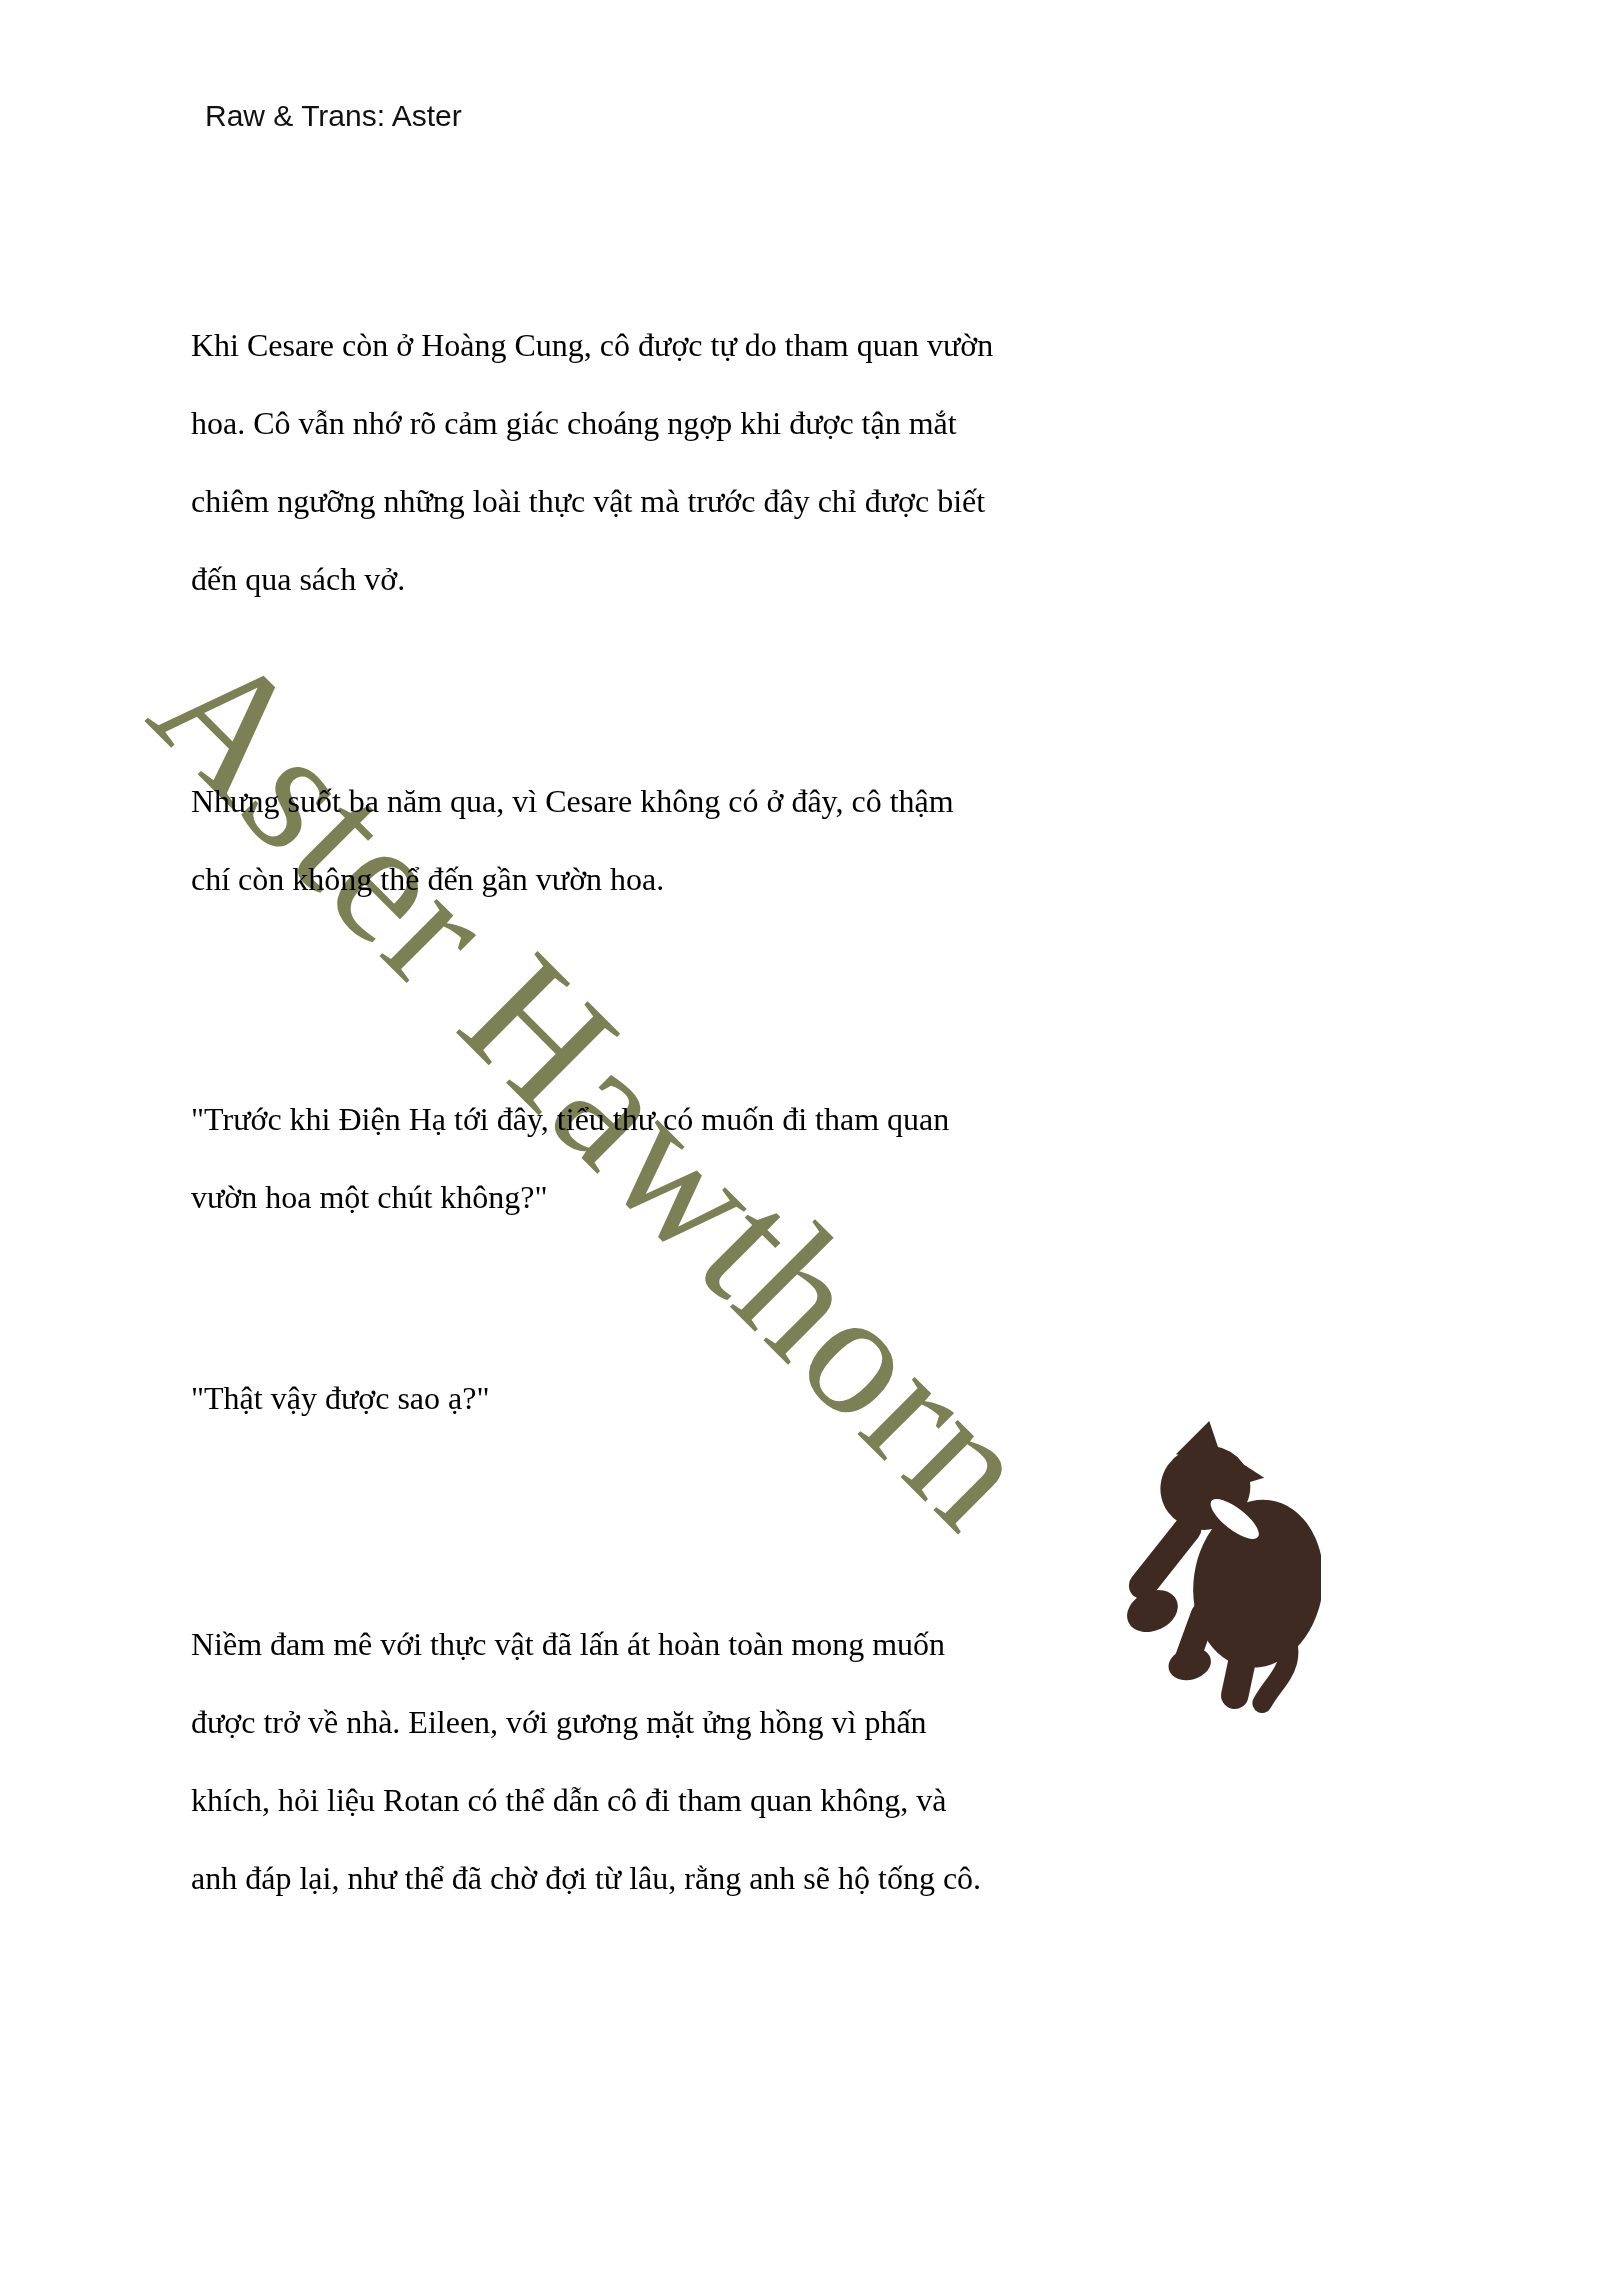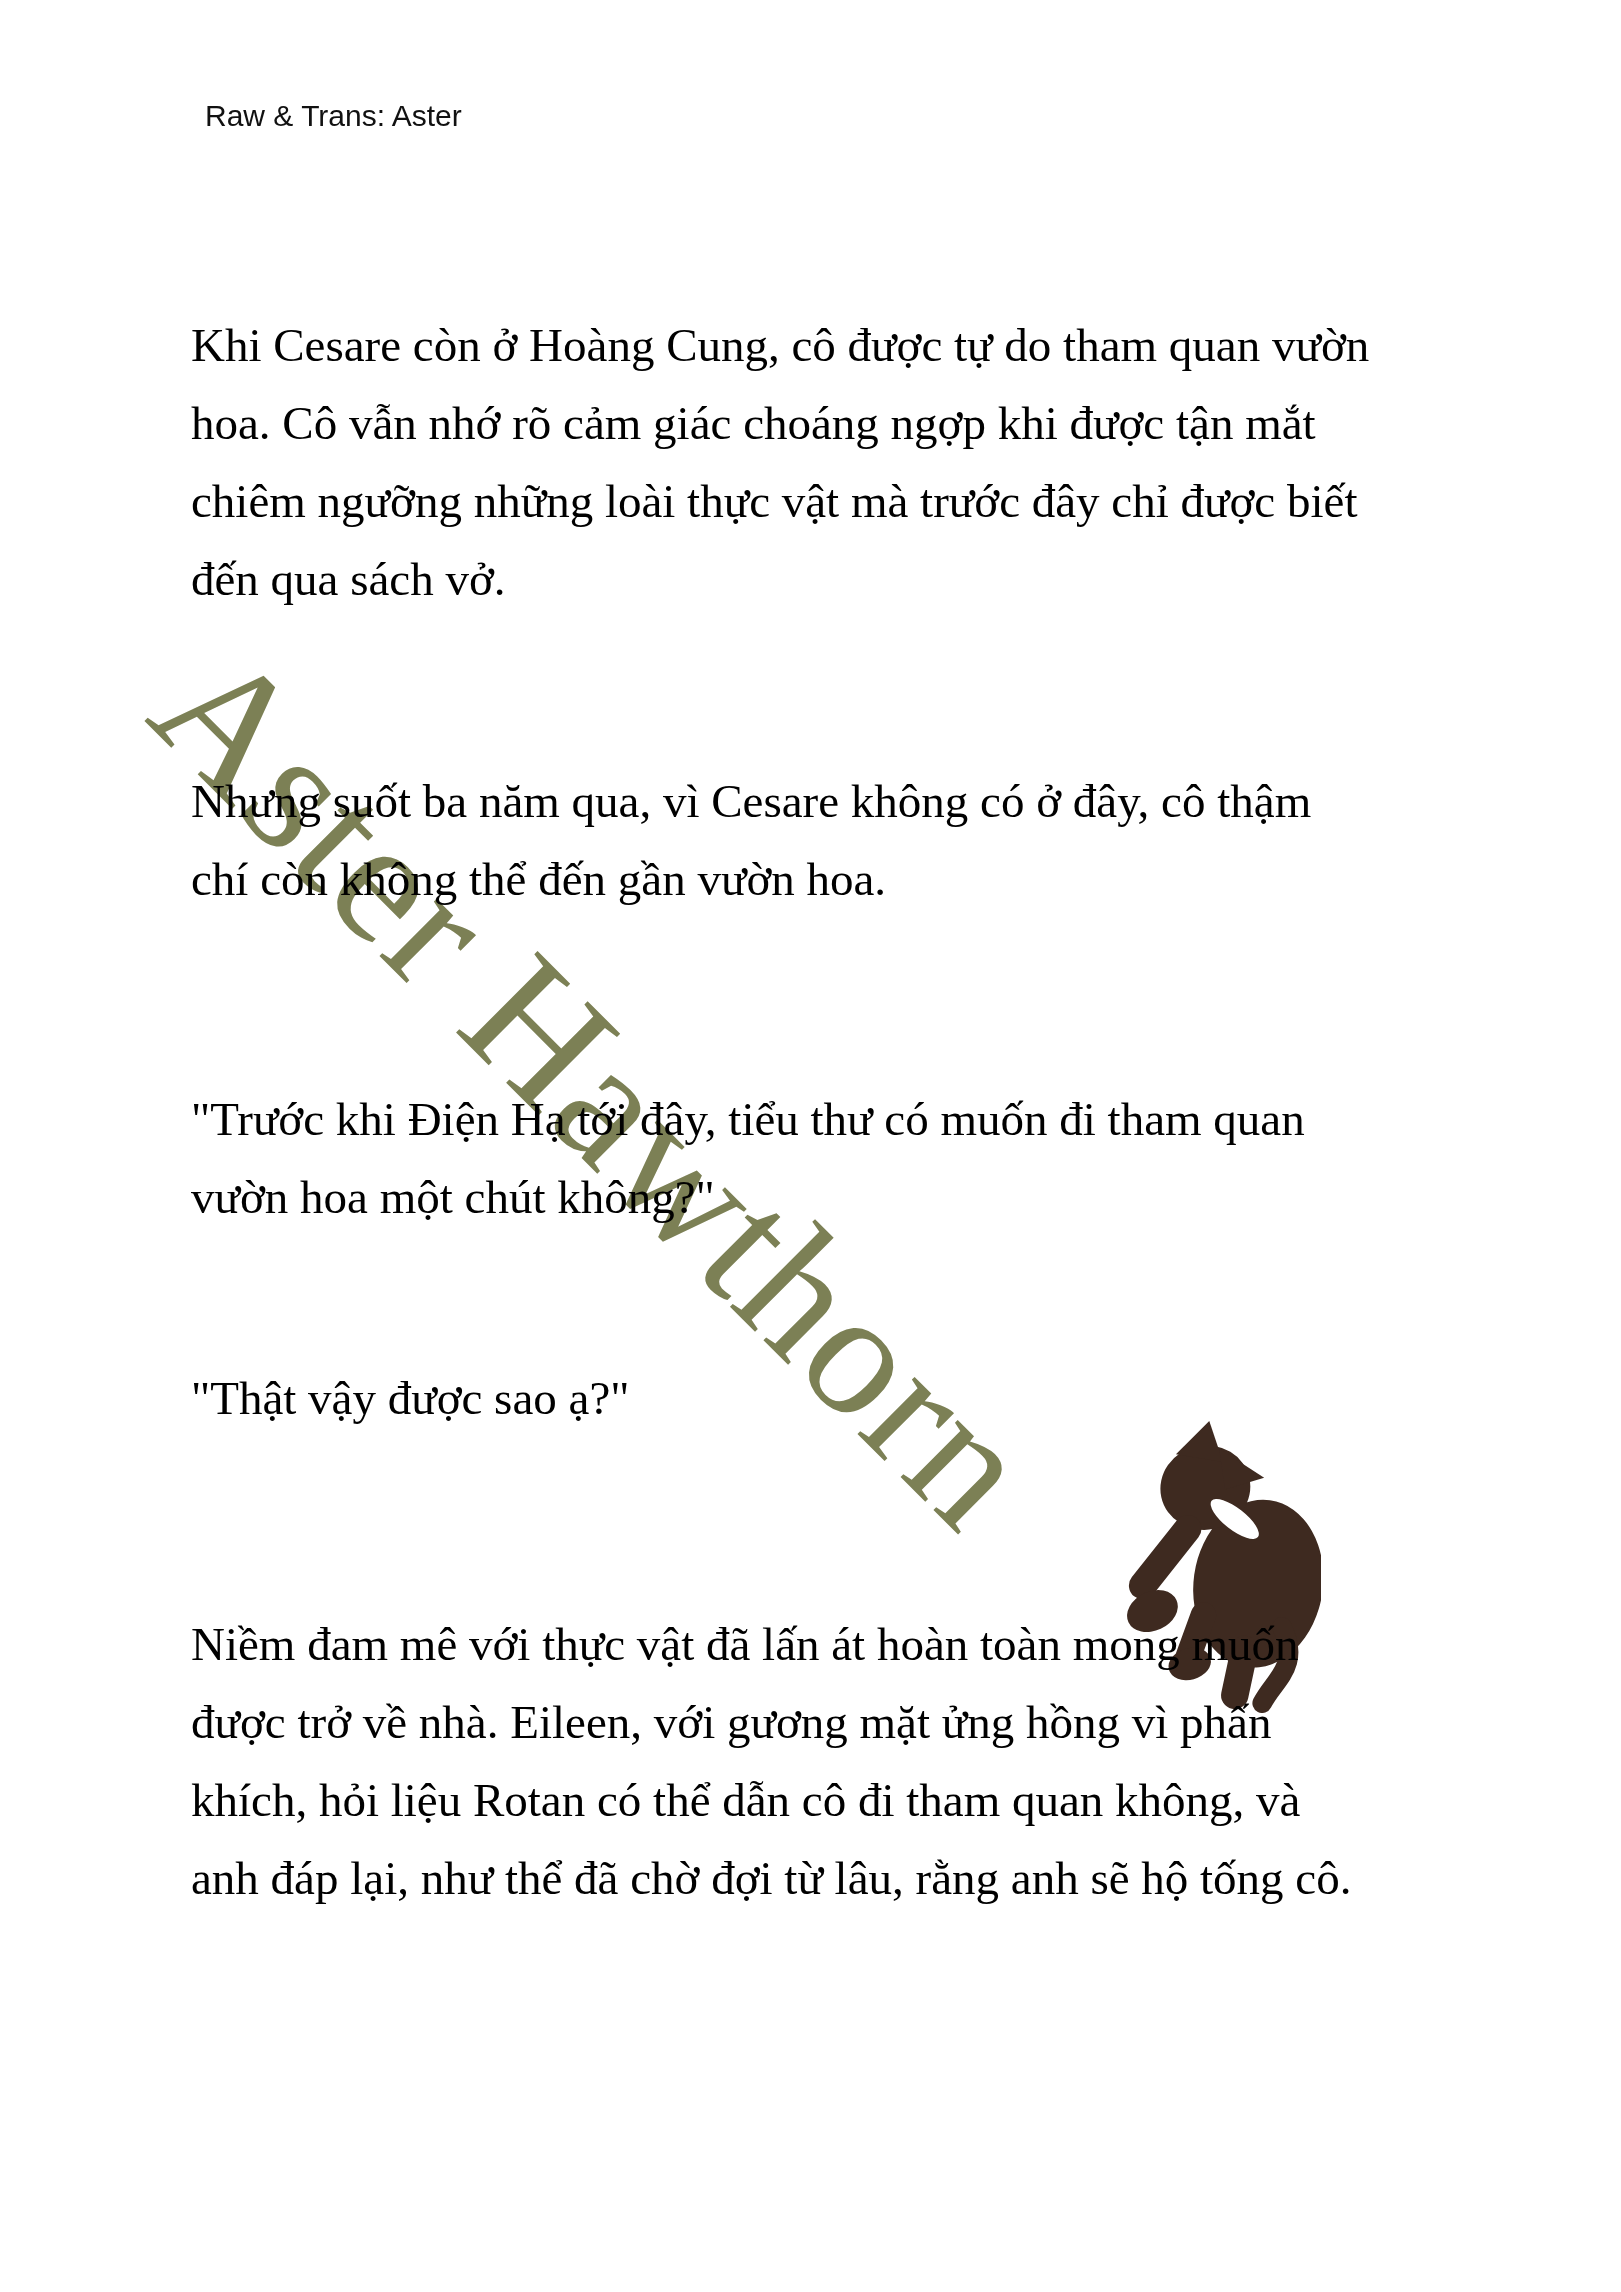--- a/index.html
+++ b/index.html
@@ -43,21 +43,21 @@
     position: absolute;
     left: 1125px; top: 1419px;
     width: 196px; height: 294px;
     z-index: 1;
   }
   .para {
     position: absolute;
     left: 191px;
     width: 1313px;
     font-family: "Liberation Serif", serif;
-    font-size: 47px;
+    font-size: 32px;
     line-height: 78px;
     color: #000000;
     white-space: pre-line;
     z-index: 2;
   }
   .p1 { top: 306px; }
   .p2 { top: 762px; }
   .p3 { top: 1080px; }
   .p4 { top: 1359px; }
   .p5 { top: 1605px; }

